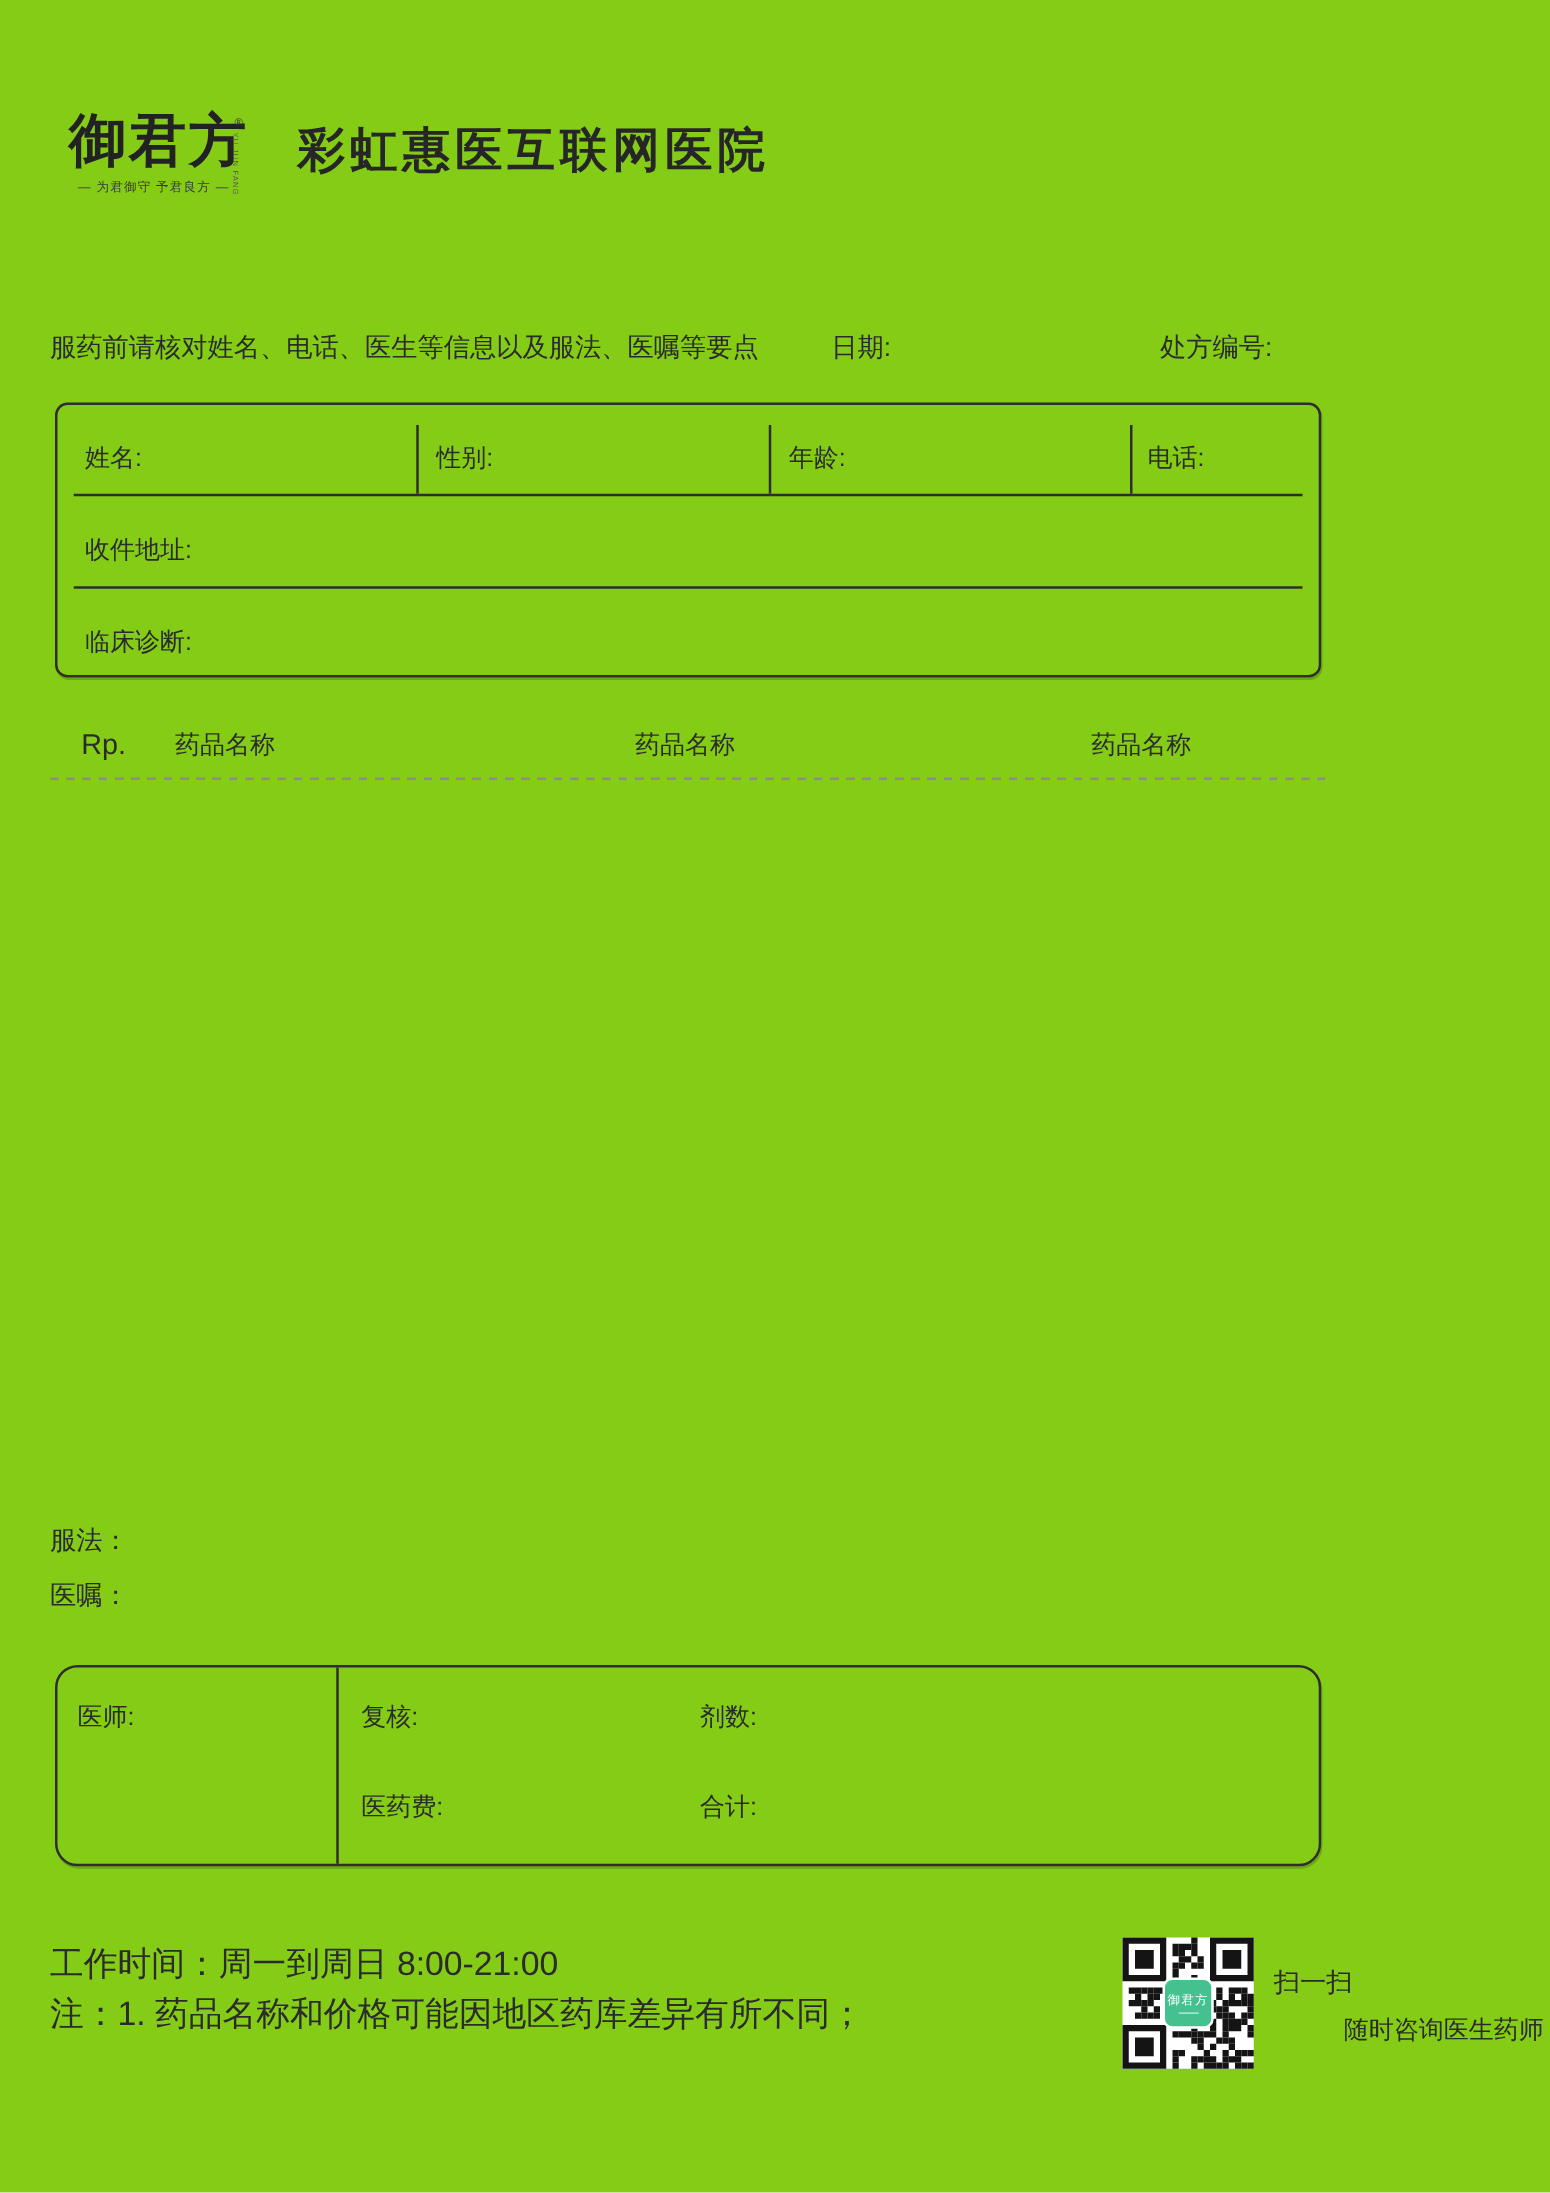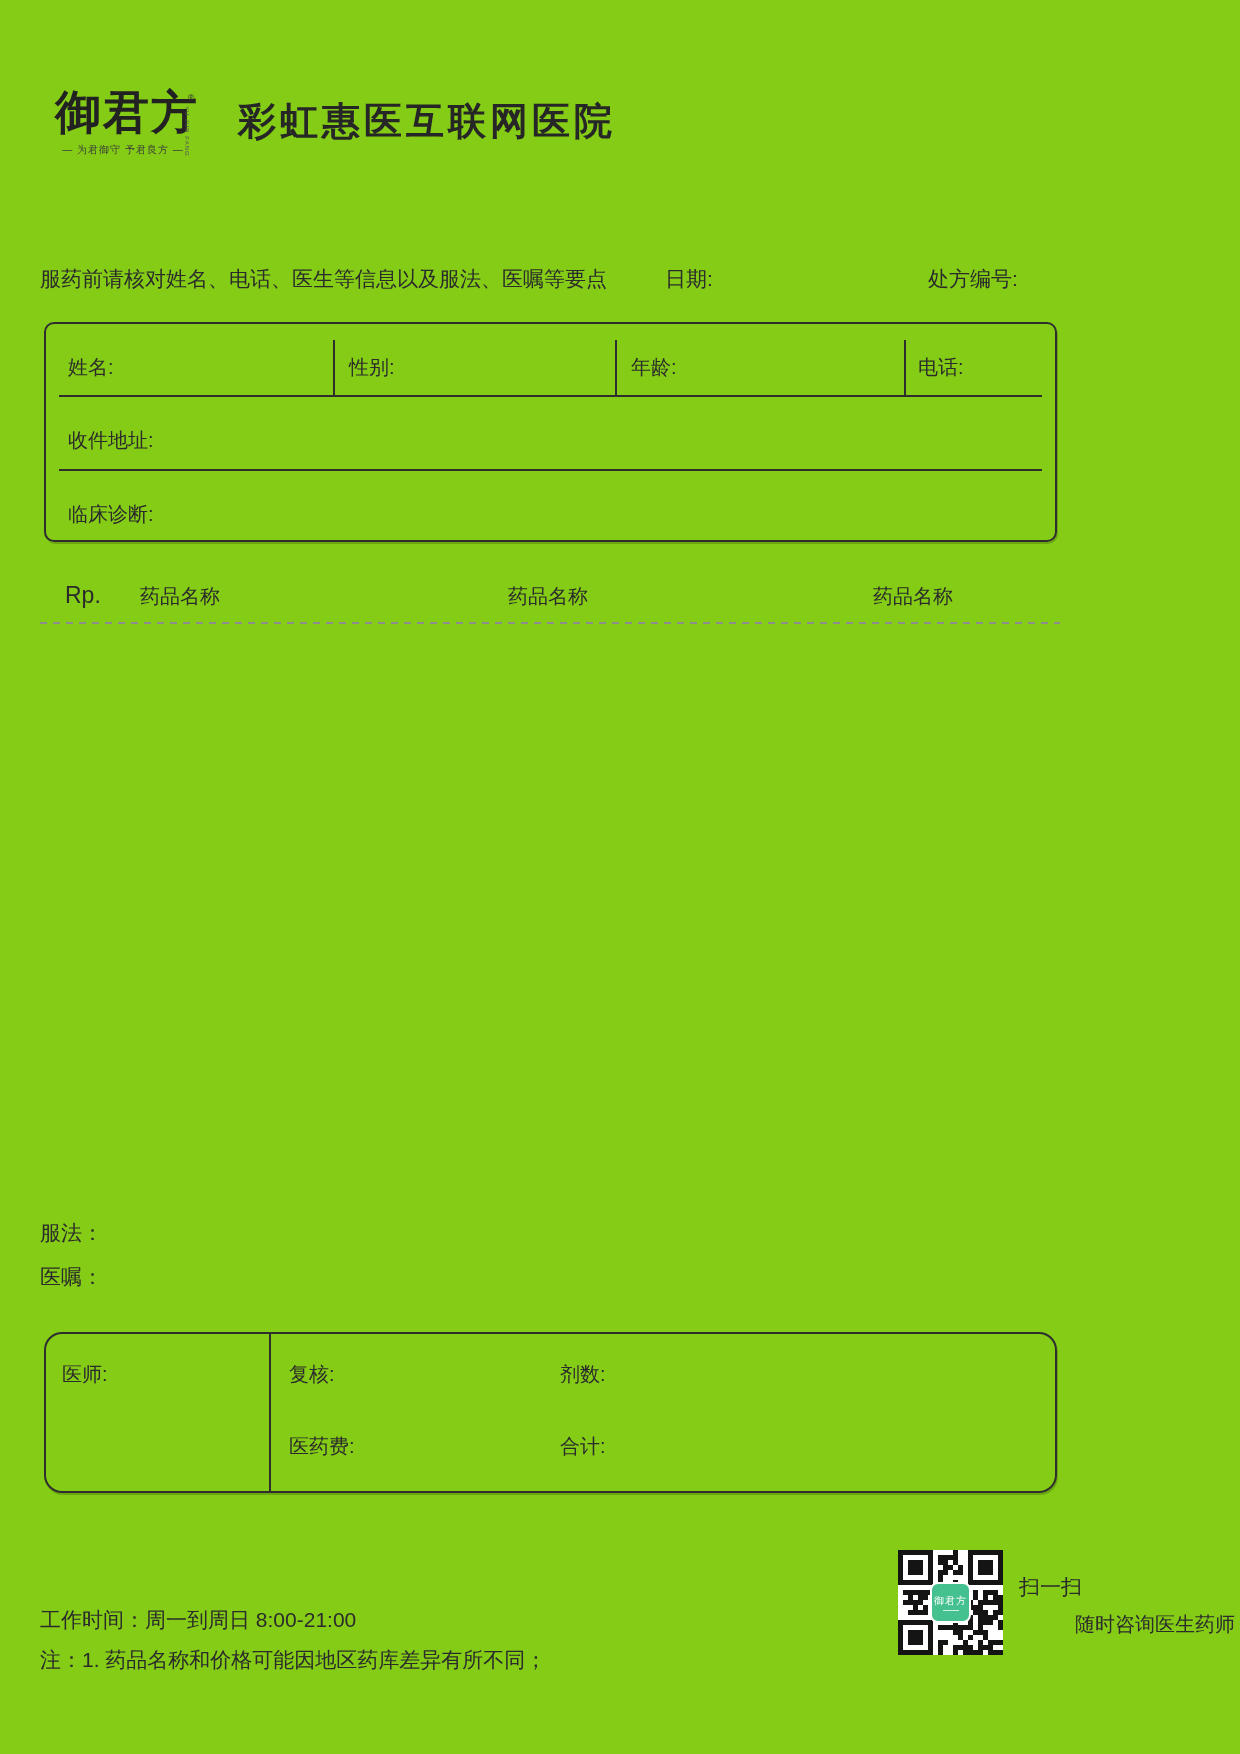--- a/index.html
+++ b/index.html
@@ -84,21 +84,21 @@
   }
   .sb-vsep { position:absolute; left:223px; top:0; bottom:0; width:2px; background:#2e2e2e; }
   .sb-label { position:absolute; font-size:20px; line-height:25px; }
   .sb-physician { left:16px;  top:28px; }
   .sb-review    { left:243px; top:28px; }
   .sb-doses     { left:514px; top:28px; }
   .sb-fee       { left:243px; top:100px; }
   .sb-total     { left:514px; top:100px; }
 
   
-  .ft-line { left:40px; font-size:21px; line-height:27px;margin-top:48px; }
+  .ft-line { left:40px; font-size:27px; line-height:27px; }
   .ft-worktime { top:1558px; }
   .ft-note1    { top:1598px; }
   .ft-note2    { top:1638px; }
 
   
   .qr {
     left:898px; top:1550px; width:105px; height:105px; background:#ffffff;
   }
   .qcell { position:absolute; width:5px; height:5px; background:#141414; }
   .qfinder { position:absolute; width:35px; height:35px; border:5px solid #141414; background:#fff; }

